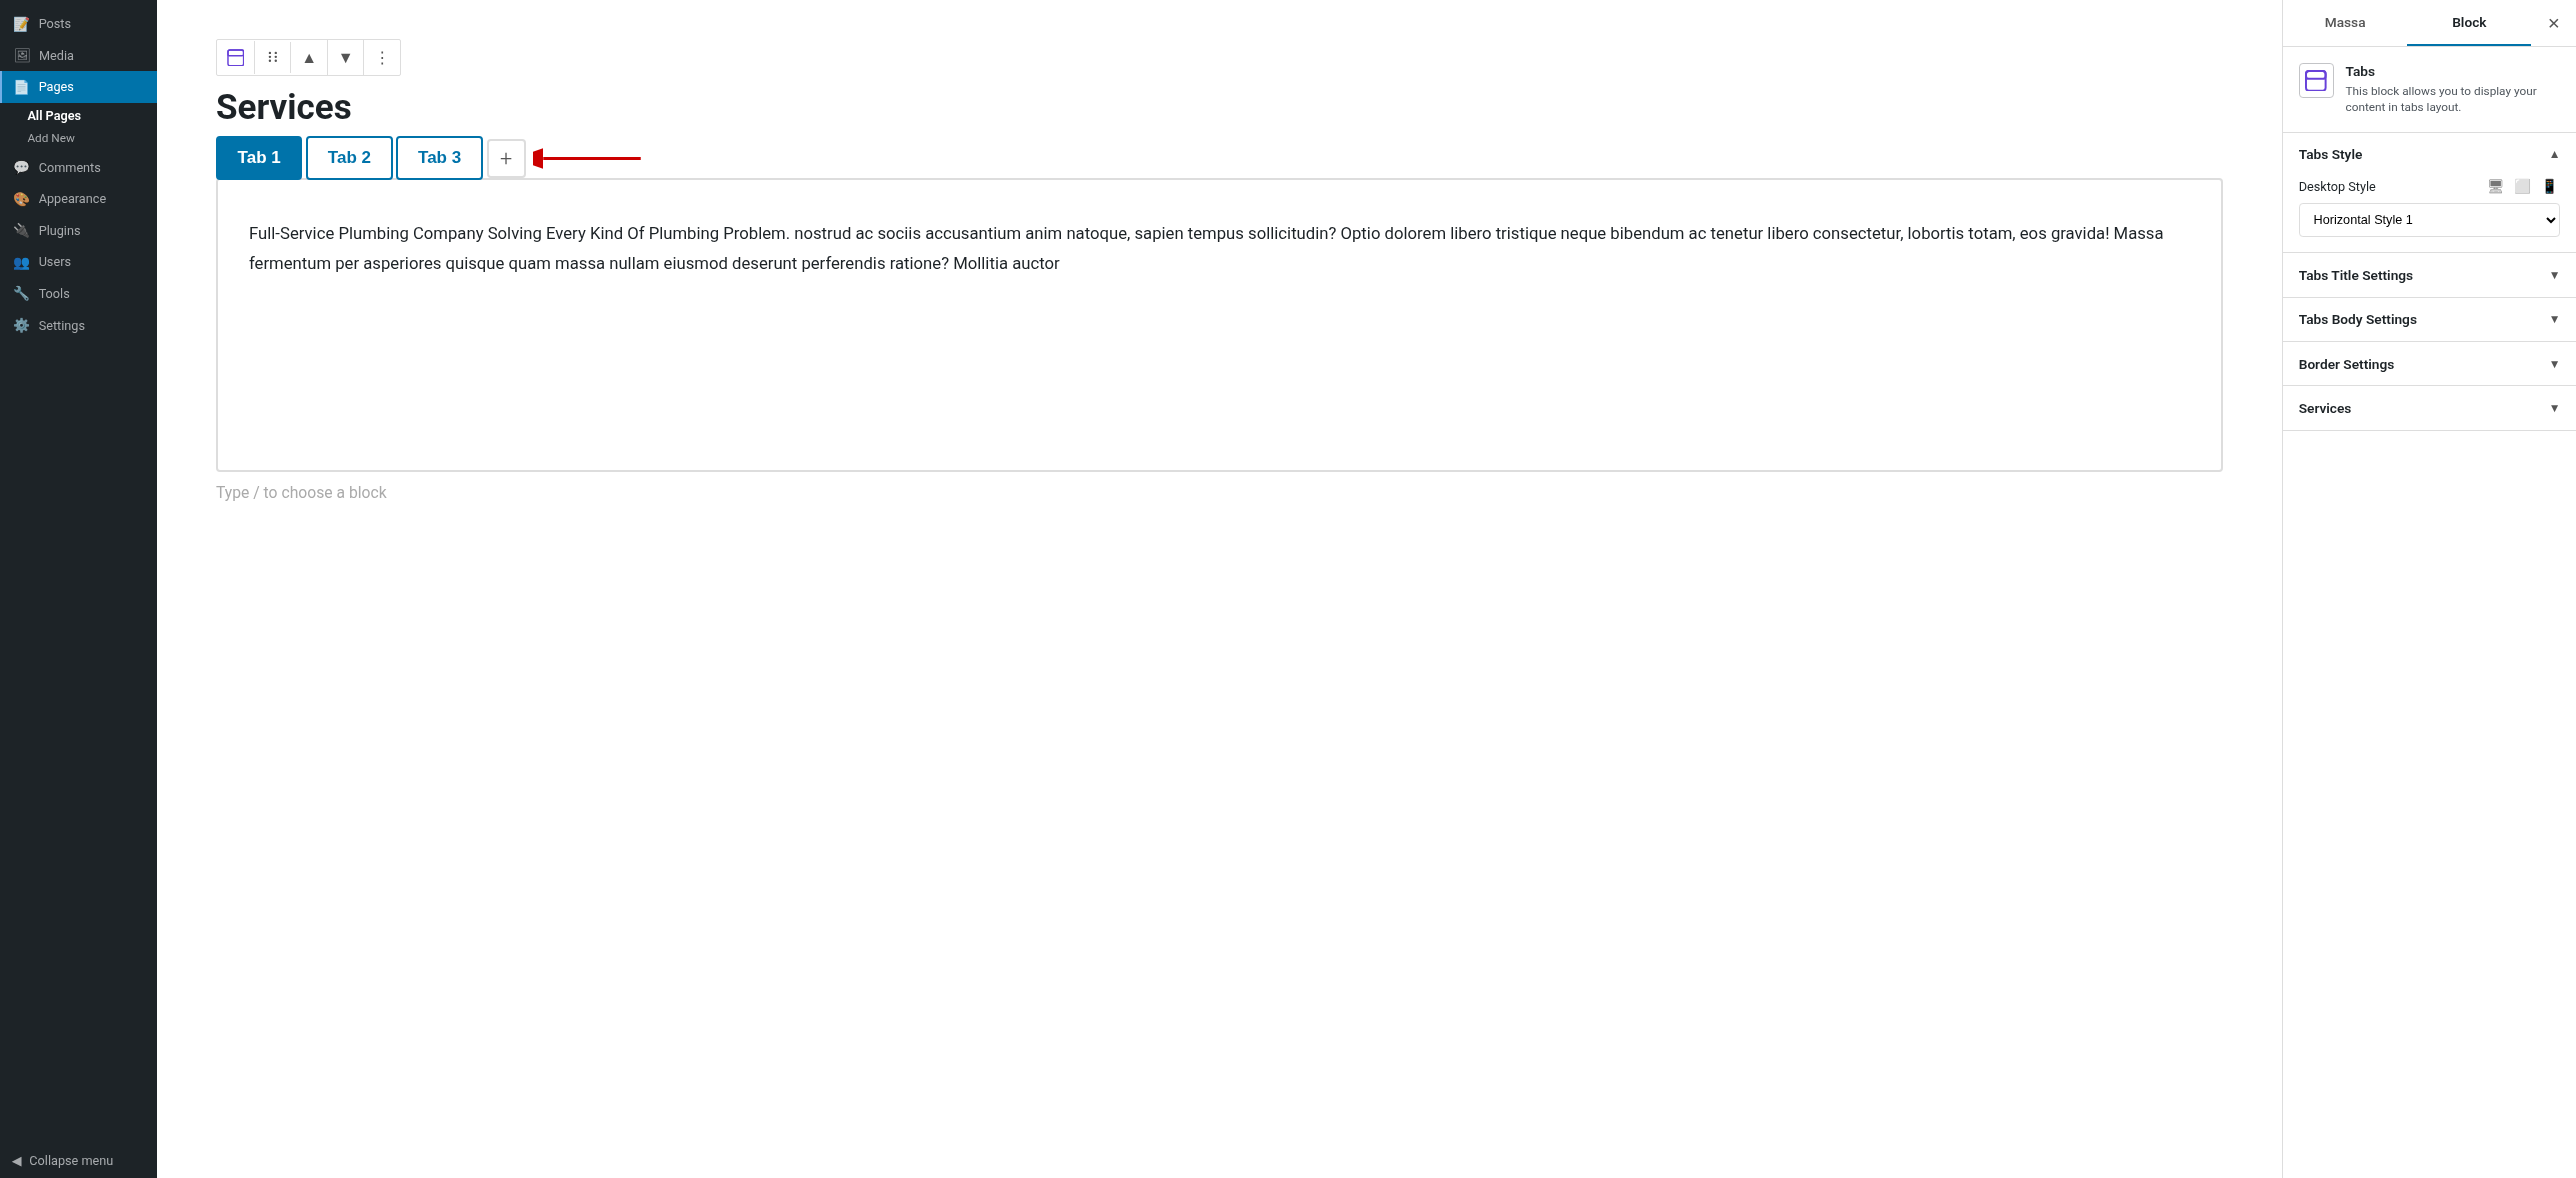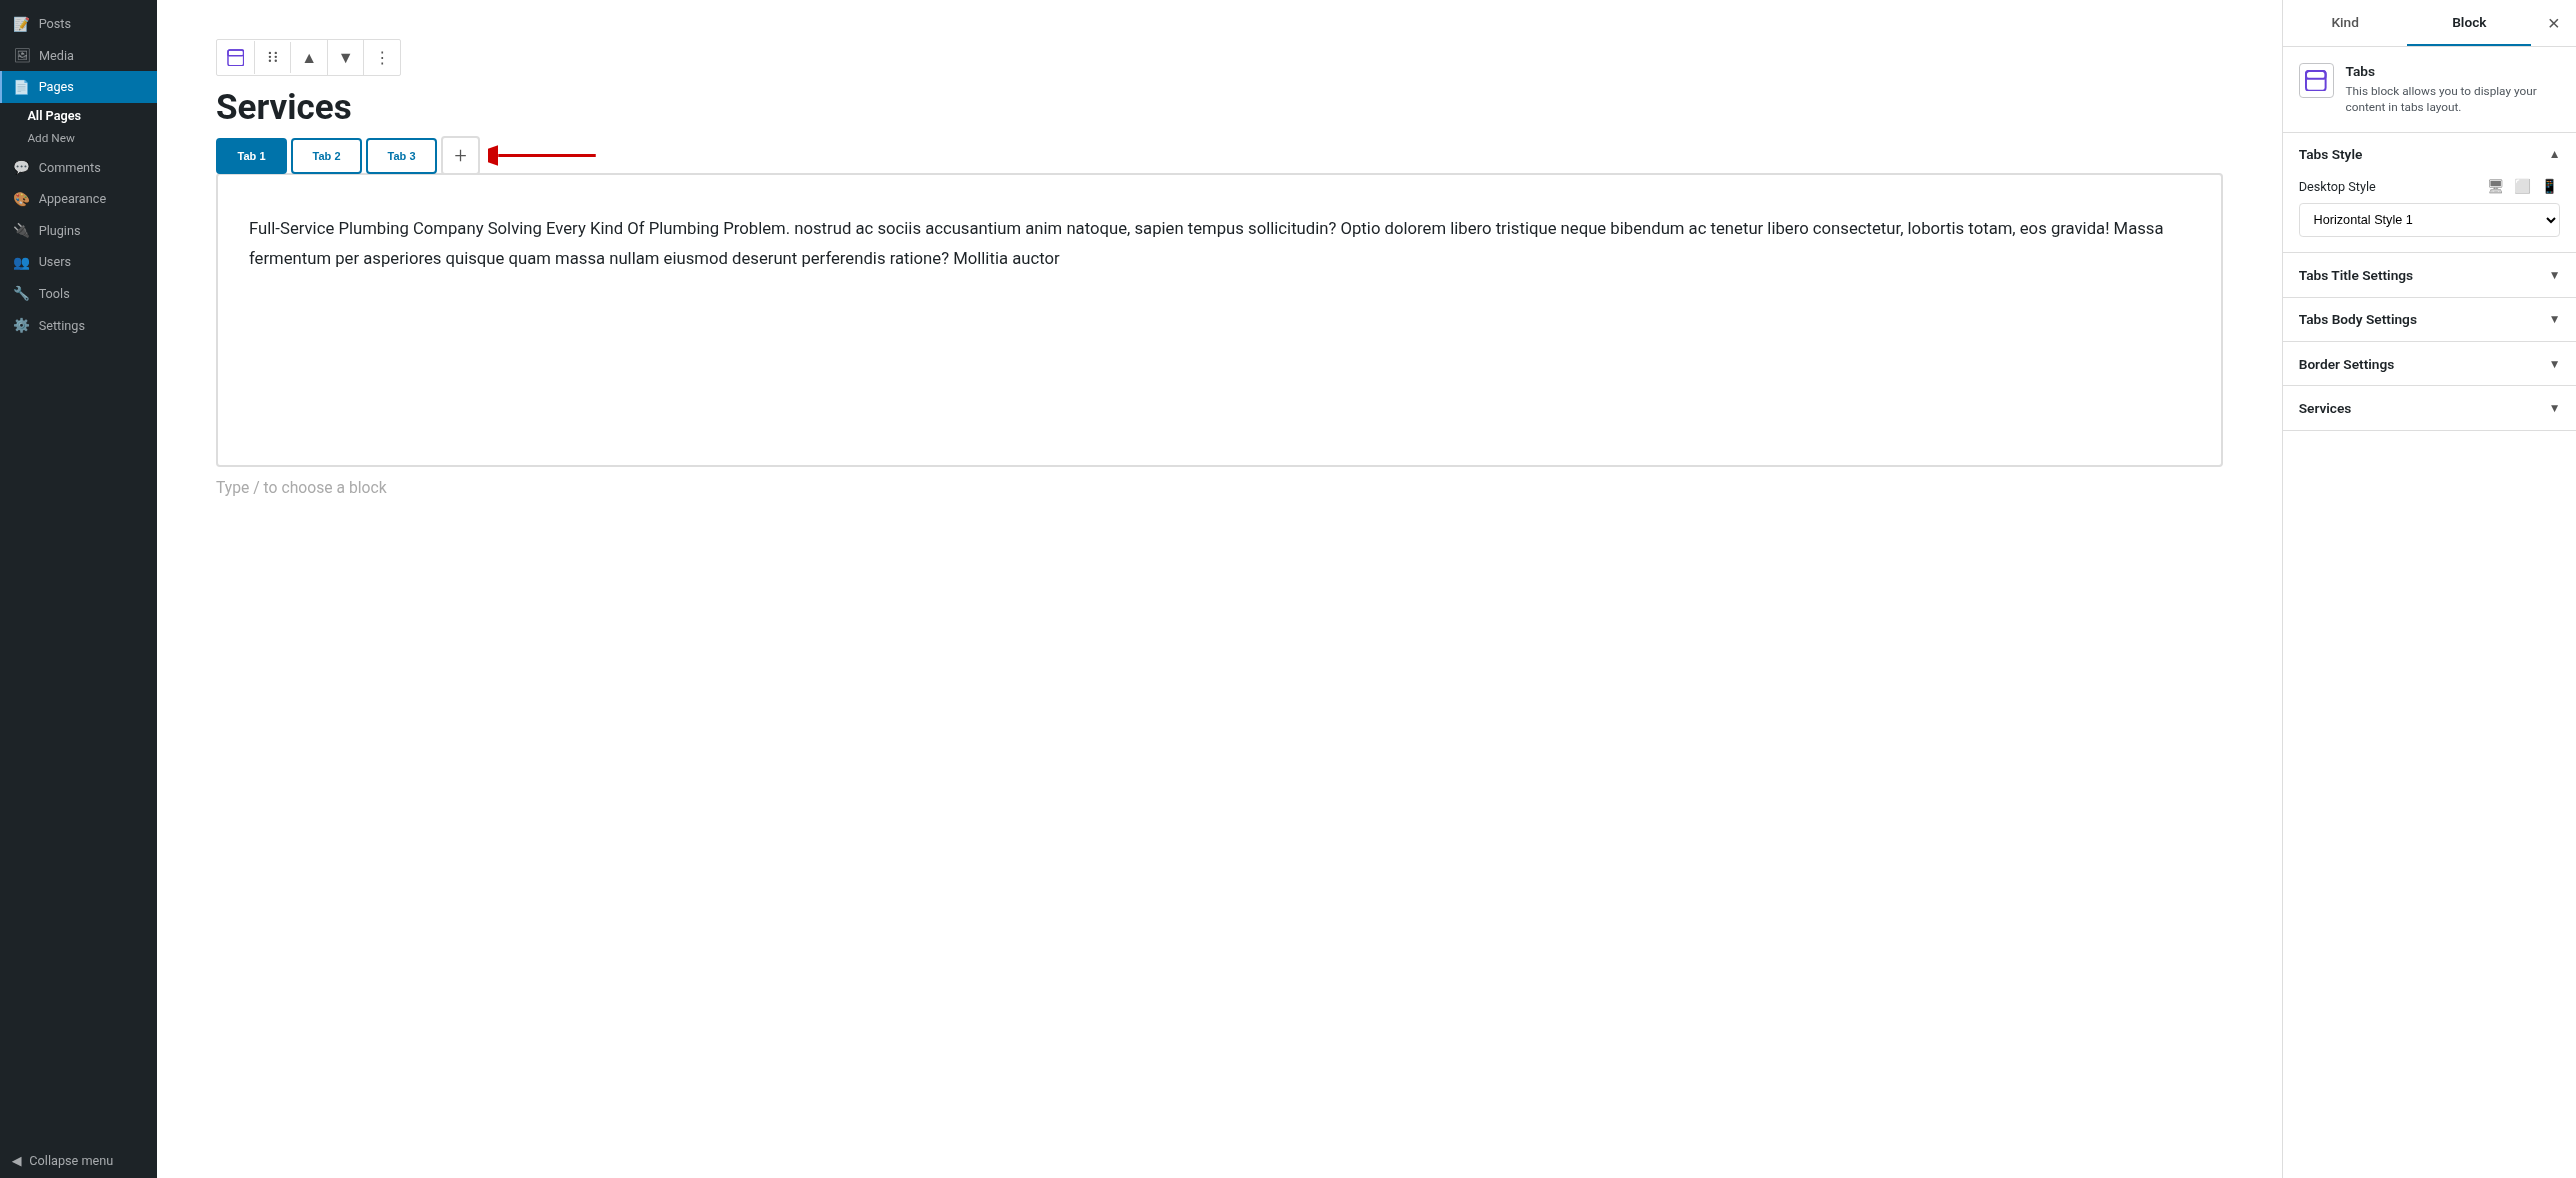--- a/index.html
+++ b/index.html
@@ -107,21 +107,21 @@
       display: flex;
       align-items: center;
       gap: 3.9px;
       margin-bottom: 0;
     }
     .tab-btn {
       padding: 9.8px 19.6px;
       border: 2px solid #0073aa;
       border-radius: 3.9px;
       cursor: pointer;
-      font-size: 11px;
+      font-size: 17px;
       font-weight: 600;
       background: transparent;
       color: #0073aa;
     }
     .tab-btn.active {
       background: #0073aa;
       color: #fff;
     }
 
     
@@ -411,21 +411,21 @@
         <p class="tab-content-text">Full-Service Plumbing Company Solving Every Kind Of Plumbing Problem. nostrud ac sociis accusantium anim natoque, sapien tempus sollicitudin? Optio dolorem libero tristique neque bibendum ac tenetur libero consectetur, lobortis totam, eos gravida! Massa fermentum per asperiores quisque quam massa nullam eiusmod deserunt perferendis ratione? Mollitia auctor</p>
       </div>
 
       
       <p class="type-hint">Type / to choose a block</p>
     </div>
 
     <div class="right-panel">
 
       <div class="panel-tabs">
-        <div class="panel-tab">Kind</div>
+        <div class="panel-tab">Massa</div>
         <div class="panel-tab active">Block</div>
         <div class="panel-close">✕</div>
       </div>
 
       <div class="block-info">
         <div class="block-icon-box">
           <svg width="21.6" height="21.6" viewBox="0 0 22 22" fill="none">
             <rect x="1" y="1" width="20" height="20" rx="3" stroke="#6741d9" stroke-width="2" fill="none"></rect>
             <rect x="1" y="1" width="20" height="8" rx="3" stroke="#6741d9" stroke-width="2" fill="none"></rect>
           </svg>

